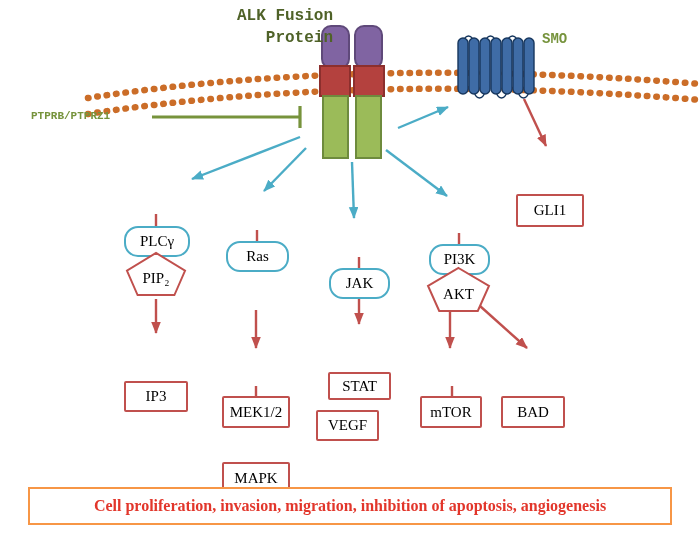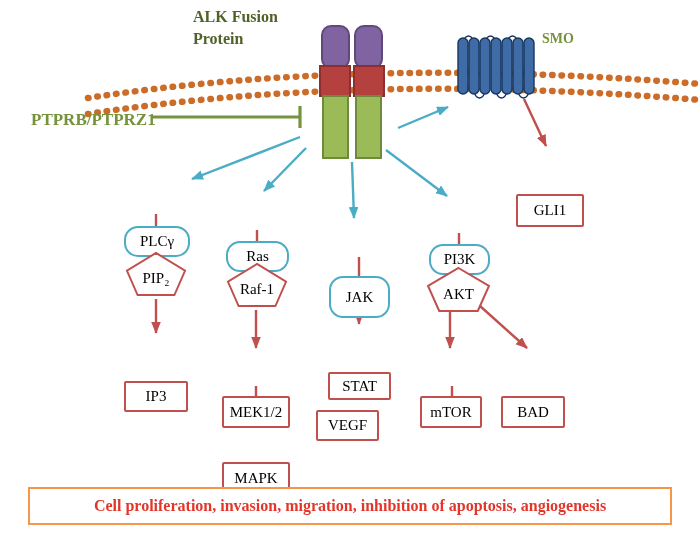--- a/index.html
+++ b/index.html
@@ -6,24 +6,24 @@
   .canvas{position:relative;width:700px;height:541px;background:#fff;overflow:hidden;
           font-family:"Liberation Serif", serif;}
   .layer{position:absolute;left:0;top:0;width:700px;height:541px;}
   .node{position:absolute;display:flex;align-items:center;justify-content:center;
         background:#fff;font-size:15px;color:#000;box-sizing:border-box;z-index:3;}
   .rect{border:2px solid #c0504d;border-radius:2px;margin-top:44px;}
   .rect.blue{border-color:#4bacc6;border-radius:14px;}
   .pent{background:transparent;border:none;}
   .pent svg{position:absolute;left:0;top:0;width:100%;height:100%;}
   .pent span{position:relative;z-index:1;padding-top:9px;}
-  .lbl{position:absolute;z-index:3;font-family:Liberation Serif, serif;font-weight:bold;}
+  .lbl{position:absolute;z-index:3;font-family:Liberation Mono, monospace;font-weight:bold;text-align:right;}
   .lbl-alk{left:193px;top:6px;width:140px;font-size:16px;color:#4f6228;white-space:pre-line;line-height:1.35;}
   .lbl-smo{left:542px;top:31px;font-size:14px;color:#76933c;}
-  .lbl-ptprb{left:31px;top:110px;font-size:17px;color:#76933c;}
+  .lbl-ptprb{left:31px;top:110px;font-size:11px;color:#76933c;}
   .banner{position:absolute;left:28px;top:487px;width:644px;height:38px;z-index:3;
           border:2px solid #f79646;background:#fff;display:flex;align-items:center;justify-content:center;
           font-family:"Liberation Serif", serif;font-weight:bold;font-size:16px;color:#e2362b;box-sizing:border-box;}
 </style>
 </head>
 <body>
 
 <div class="canvas">
 
   <svg class="layer" viewBox="0 0 700 541">
@@ -98,38 +98,32 @@
 Protein</div>
   <div class="lbl lbl-smo">SMO</div>
   <div class="lbl lbl-ptprb">PTPRB/PTPRZ1</div>
 
   <div class="node rect blue" style="left:124px;top:182px;width:66px;height:31px">
     <span>PLCγ</span>
     </div>
   <div class="node rect blue" style="left:226px;top:197px;width:63px;height:31px">
     <span>Ras</span>
     </div>
-  <div class="node rect blue" style="left:329px;top:232px;width:61px;height:42px">
+  <div class="node rect blue" style="left:329px;top:224px;width:61px;height:31px">
     <span>JAK</span>
     </div>
   <div class="node rect blue" style="left:429px;top:200px;width:61px;height:31px">
     <span>PI3K</span>
     </div>
 
   <div class="node pent" style="left:125px;top:251px;width:62px;height:46px">
     <svg viewBox="0 0 64 47" preserveAspectRatio="none">
       <polygon points="32,2 62,20 51,45 13,45 2,20" fill="#fff" stroke="#c0504d" stroke-width="2"></polygon>
       </svg>
     <span>PIP₂</span>
-    </div>
-  <div class="node pent" style="left:226px;top:262px;width:62px;height:46px">
-    <svg viewBox="0 0 64 47" preserveAspectRatio="none">
-      <polygon points="32,2 62,20 51,45 13,45 2,20" fill="#fff" stroke="#c0504d" stroke-width="2"></polygon>
-      </svg>
-    <span>Raf-1</span>
     </div>
   <div class="node pent" style="left:426px;top:266px;width:65px;height:47px">
     <svg viewBox="0 0 64 47" preserveAspectRatio="none">
       <polygon points="32,2 62,20 51,45 13,45 2,20" fill="#fff" stroke="#c0504d" stroke-width="2"></polygon>
       </svg>
     <span>AKT</span>
     </div>
 
   <div class="node rect" style="left:124px;top:337px;width:64px;height:31px">
     <span>IP3</span>

